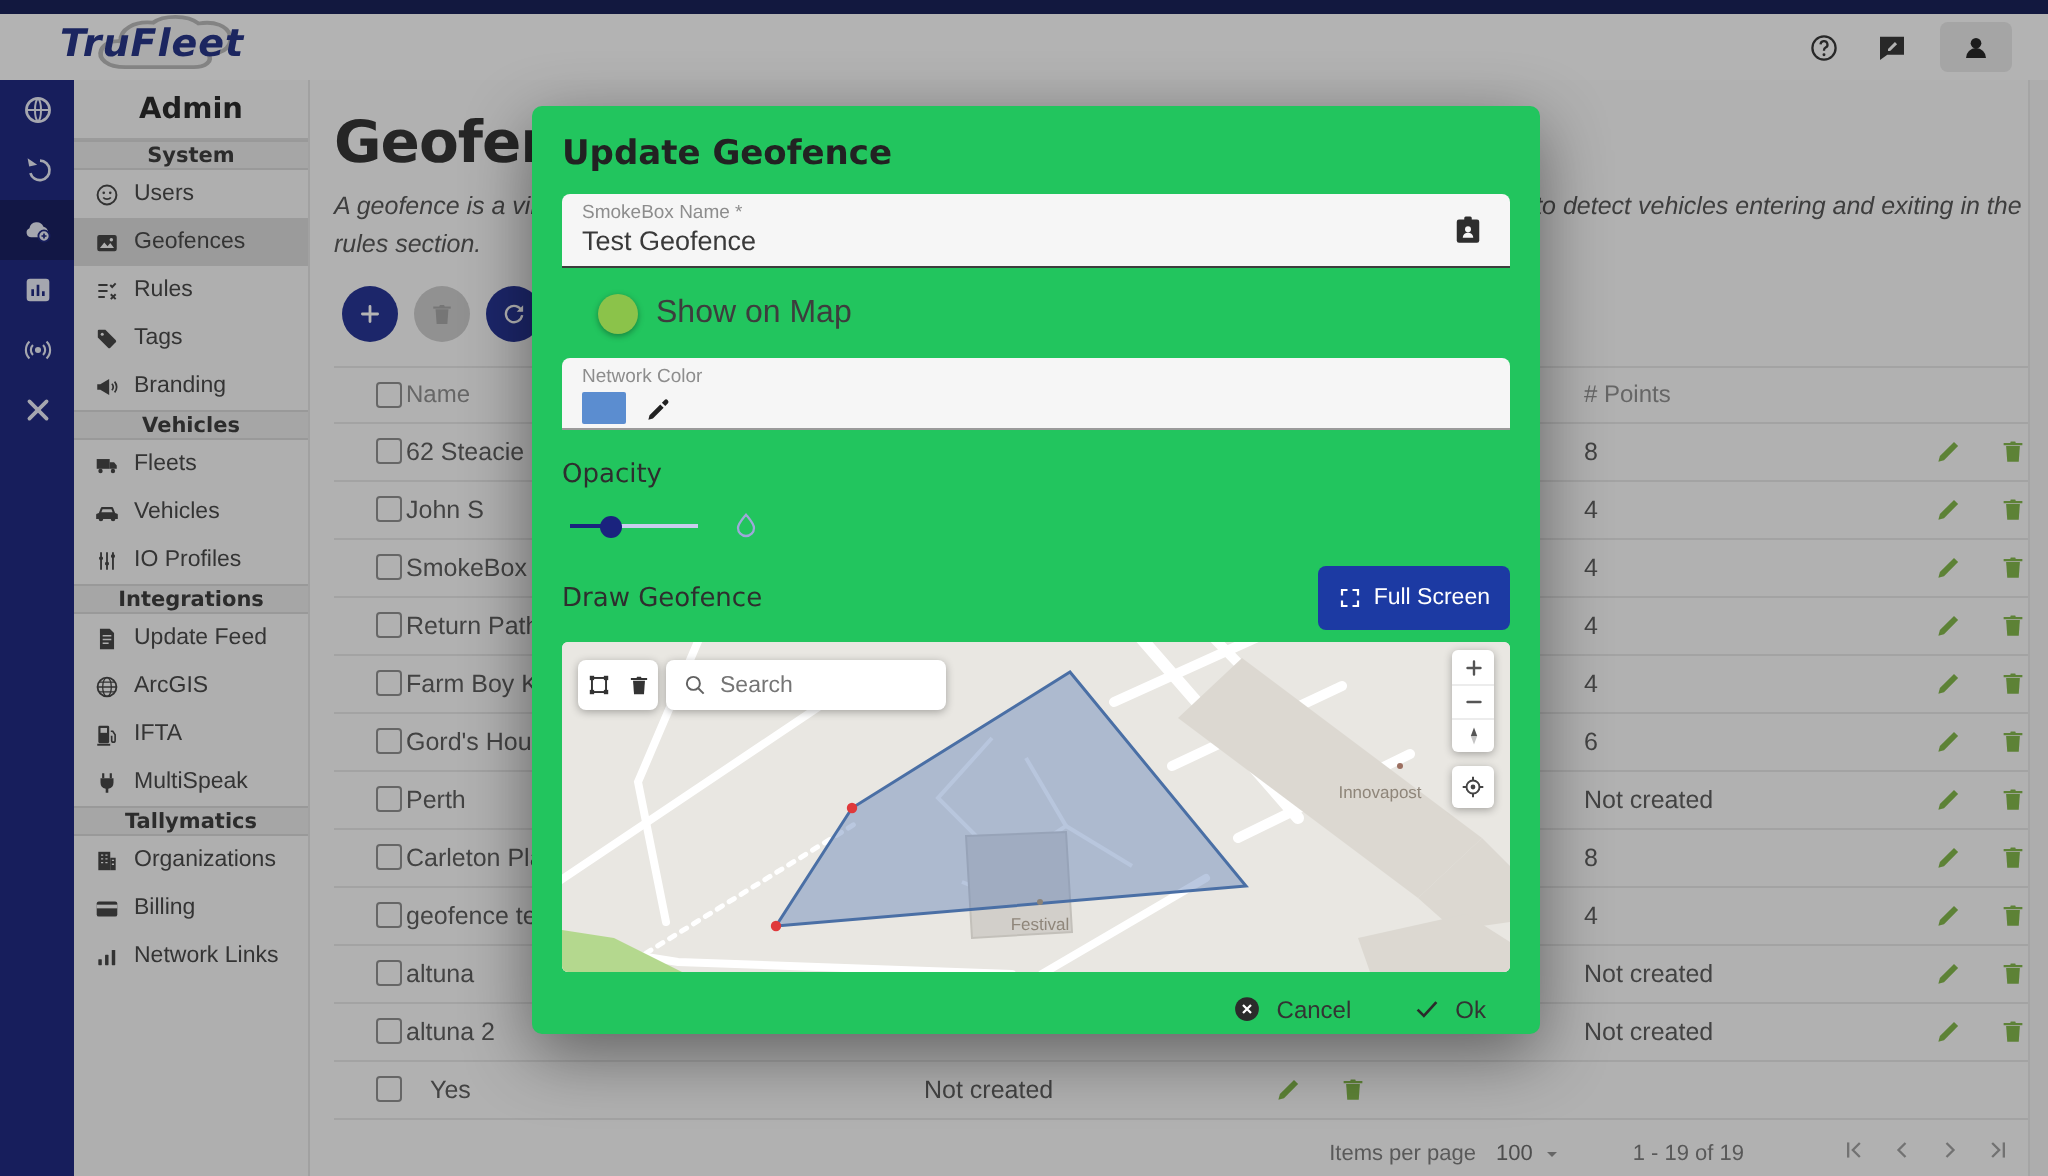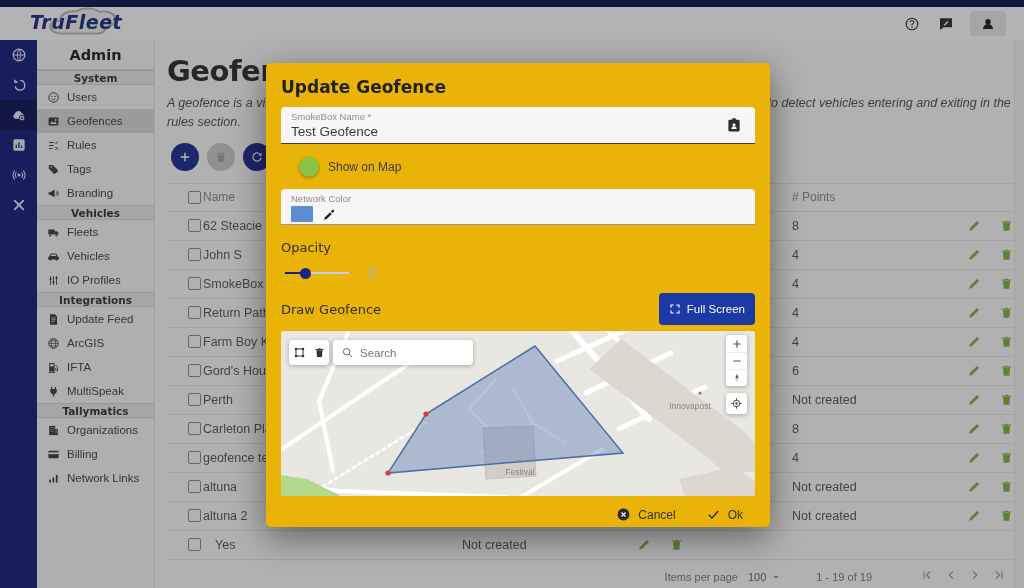--- a/index.html
+++ b/index.html
@@ -82,37 +82,37 @@
   .pp-range { margin-left:34px; margin-right:40px; }
   .pg-btn { border:none; background:transparent; color:#9b9b9b; width:18px; height:18px;
             margin-left:6px; cursor:pointer; }
   .pg-btn .ic { width:14px; height:14px; }
 
   .scroll-track { position:absolute; right:0; top:40px; bottom:0; width:10px;
                   background:#f4f4f4; border-left:1px solid #e7e7e7; }
 
   
   .overlay { position:absolute; inset:0; background:rgba(30,30,30,.33); z-index:40; }
-  .modal { position:absolute; left:266px; top:63px; width:504px; height:464px; z-index:50;
-           background:#eab308; border-radius:5px; box-shadow:0 10px 34px rgba(0,0,0,.45);
+  .modal { position:absolute; left:266px; top:53px; width:504px; height:464px; z-index:50;
+           background:#22c55e; border-radius:5px; box-shadow:0 10px 34px rgba(0,0,0,.45);
            padding:14px 15px 0 15px; }
   .modal-title { font-family:"DejaVu Sans", sans-serif; font-weight:bold; font-size:17px;
                  color:#222; height:20px; }
   .field { margin-top:10px; height:37px; background:#f6f6f6; border-bottom:1px solid #3c3c3c;
            border-radius:4px 4px 0 0; position:relative; padding:4px 40px 0 10px; }
   .field-label { font-size:9.5px; color:#8d8d8d; }
   .field-input { border:none; background:transparent; outline:none; font-size:13.5px;
                  color:#3a3a3a; width:100%; font-family:"Liberation Sans", sans-serif; }
   .field-icon { position:absolute; right:12px; top:9px; width:18px; height:18px; color:#2e2e2e; }
   .toggle-row { margin-top:13px; height:20px; display:flex; align-items:center; gap:12px; }
   .switch { position:relative; width:33px; height:13px; margin-left:2px; cursor:pointer; }
   .switch-track { width:100%; height:100%; border-radius:7px; background:#aed581; }
   .switch-thumb { position:absolute; right:-3px; top:-4px; width:20px; height:20px;
                   border-radius:50%; background:#8bc34a; box-shadow:0 1px 3px rgba(0,0,0,.35); }
-  .toggle-label { font-size:12px; color:#3d3d3d; }
+  .toggle-label { font-size:16px; color:#3d3d3d; }
   .color-panel { margin-top:12px; height:36px; background:#f6f6f6; border-bottom:1px solid #9a9a9a;
                  border-radius:4px 4px 0 0; padding:4px 10px 0 10px; }
   .color-row { display:flex; align-items:center; gap:9px; margin-top:2px; }
   .swatch { width:22px; height:16px; border-radius:1px; }
   .eyedrop { width:15px; height:15px; color:#222; cursor:pointer; }
   .sec-label { margin-top:15px; font-family:"DejaVu Sans", sans-serif; font-size:13px;
                color:#2e2e2e; }
   .slider-row { margin-top:11px; height:14px; display:flex; align-items:center; }
   .slider { position:relative; width:64px; height:14px; margin-left:4px; cursor:pointer; }
   .slider-fill { position:absolute; left:0; top:6px; width:20px; height:2px; background:#1a237e; }

